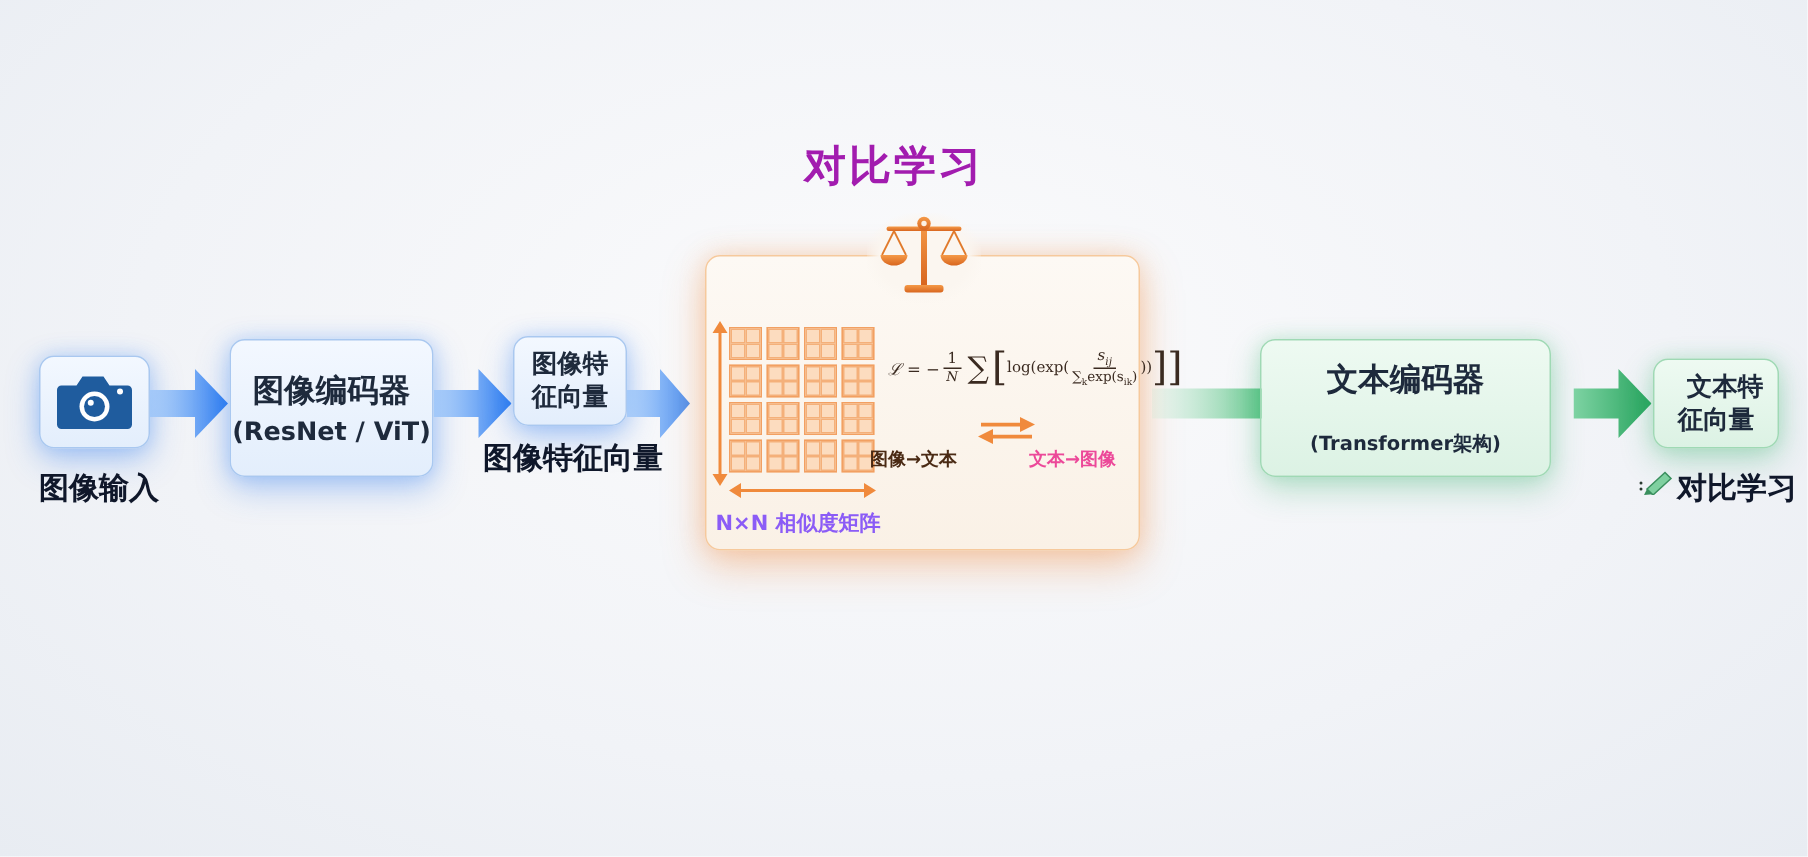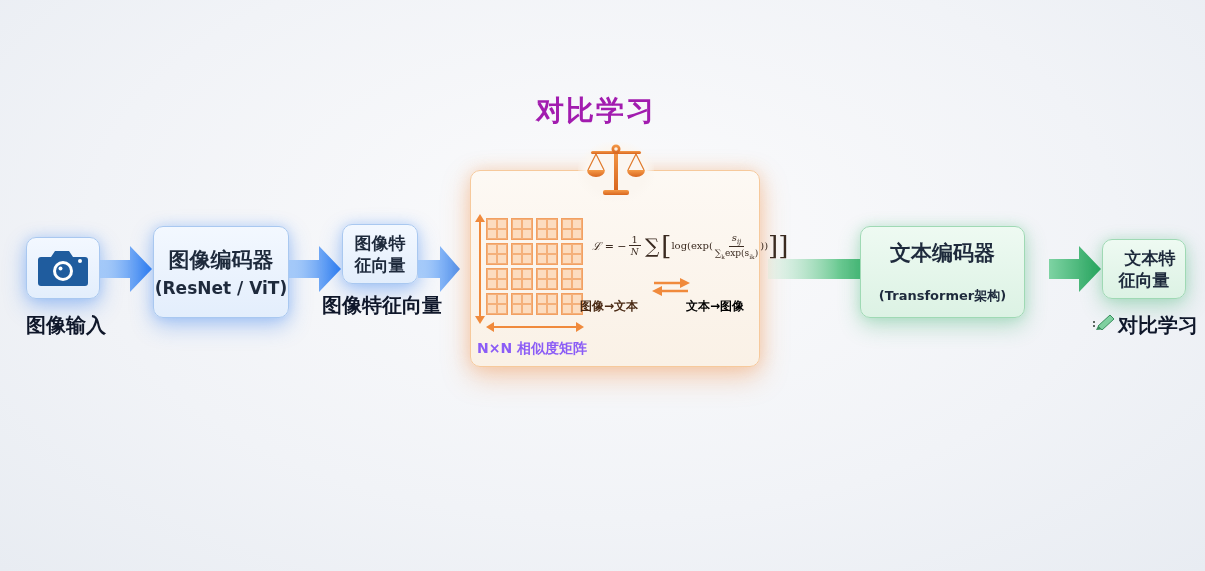--- a/index.html
+++ b/index.html
@@ -267,34 +267,34 @@
 </div>
 
 <svg class="abs" style="left:650px; top:277px;" width="42" height="20" viewBox="0 0 42 20">
   <path d="M4 6 h28" stroke="#f08a3c" stroke-width="2.5"></path>
   <path d="M30 1 l10 5 l-10 5z" fill="#f08a3c"></path>
   <path d="M38 14 h-28" stroke="#f08a3c" stroke-width="2.5"></path>
   <path d="M12 9 l-10 5 l10 5z" fill="#f08a3c"></path>
 </svg>
 
 <div class="abs orange-text" style="left:580px; top:298px; font-size:12px; color:#4a2a14; white-space:nowrap;">图像→文本</div>
-<div class="abs orange-text" style="left:686px; top:298px; font-size:12px; color:#000000; white-space:nowrap;">文本→图像</div>
+<div class="abs orange-text" style="left:686px; top:298px; font-size:12px; color:#ec4899; white-space:nowrap;">文本→图像</div>
 
 <svg class="arrow" style="left:768px; top:246px;" width="118" height="46" viewBox="0 0 118 46">
   <defs>
       <linearGradient id="gg1" x1="0" x2="1">
         <stop offset="0" stop-color="#bfe8cf" stop-opacity="0.2"></stop>
         <stop offset="0.6" stop-color="#6cca93"></stop>
         <stop offset="1" stop-color="#25a25c"></stop>
       </linearGradient>
     </defs>
   <path d="M0 13 h94 v-13 l24 23 l-24 23 v-13 h-94z" fill="url(#gg1)"></path>
 </svg>
 
-<div class="abs node-green" style="left:860px; top:226px; width:165px; height:92px;">
+<div class="abs node-green" style="left:840px; top:226px; width:194px; height:92px;">
   <div class="title-strong" style="font-size:21px;">文本编码器</div>
   <div class="title-strong" style="font-size:13px; margin-top:20px;">(Transformer架构)</div>
 </div>
 
 <svg class="arrow" style="left:1049px; top:246px;" width="52" height="46" viewBox="0 0 52 46">
   <defs>
       <linearGradient id="gg2" x1="0" x2="1">
         <stop offset="0" stop-color="#7ed3a3"></stop>
         <stop offset="1" stop-color="#27a45e"></stop>
       </linearGradient>

